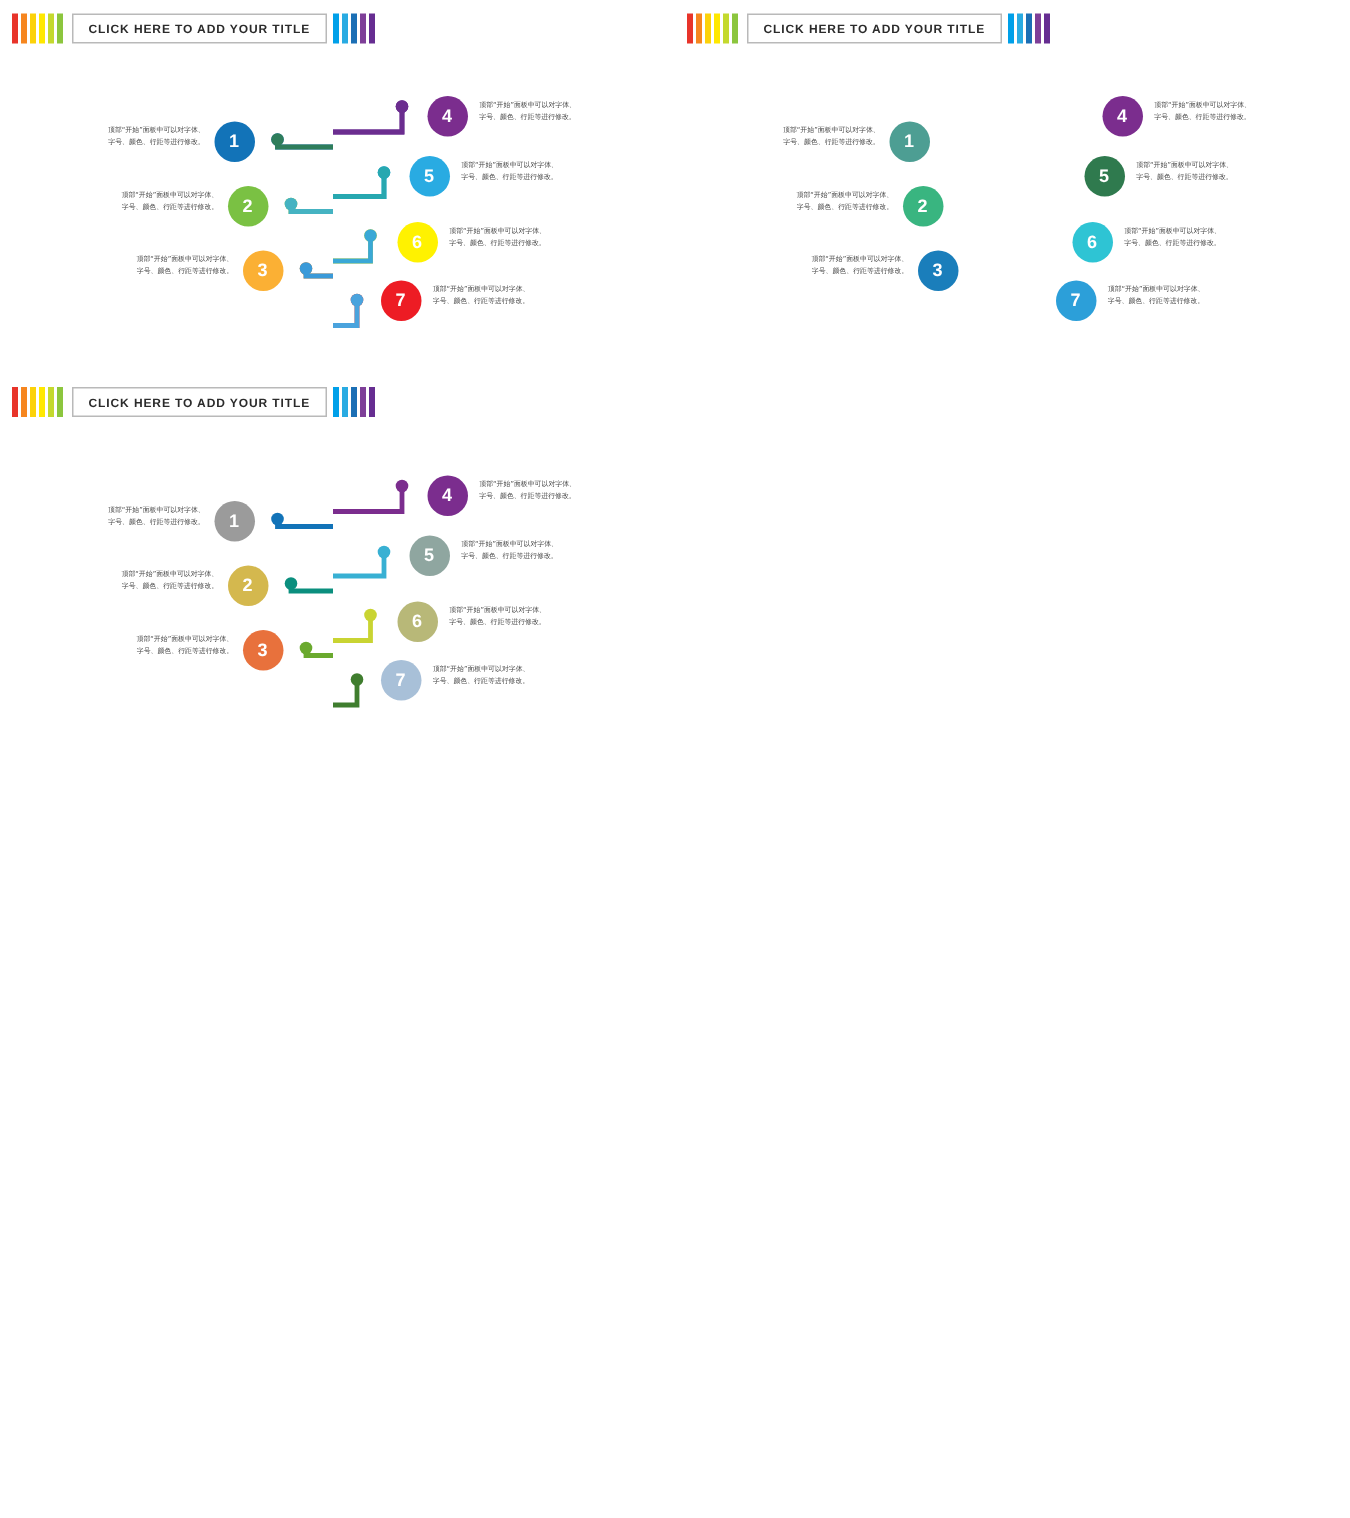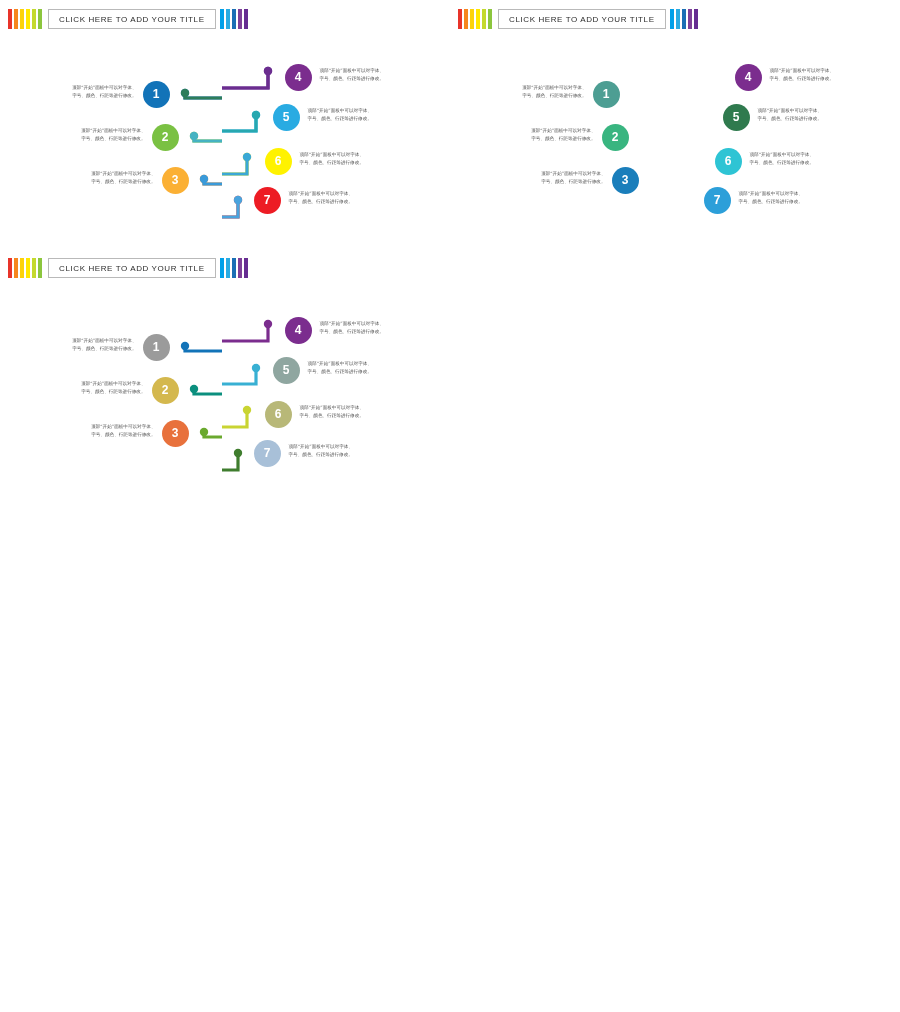--- a/index.html
+++ b/index.html
@@ -36,21 +36,21 @@
     background: #ffffff;
     height: 18px;
     display: flex;
     align-items: center;
     justify-content: center;
     padding: 0 10px;
     margin: 0 4px;
   }
   .title-text {
     font-size: 8px;
-    font-weight: normal;
+    font-weight: bold;
     letter-spacing: 0.6px;
     color: #2b2b2b;
     white-space: nowrap;
     font-family: "Liberation Sans", sans-serif;
   }
 
   
   .diagram {
     position: absolute;
     width: 420px;

